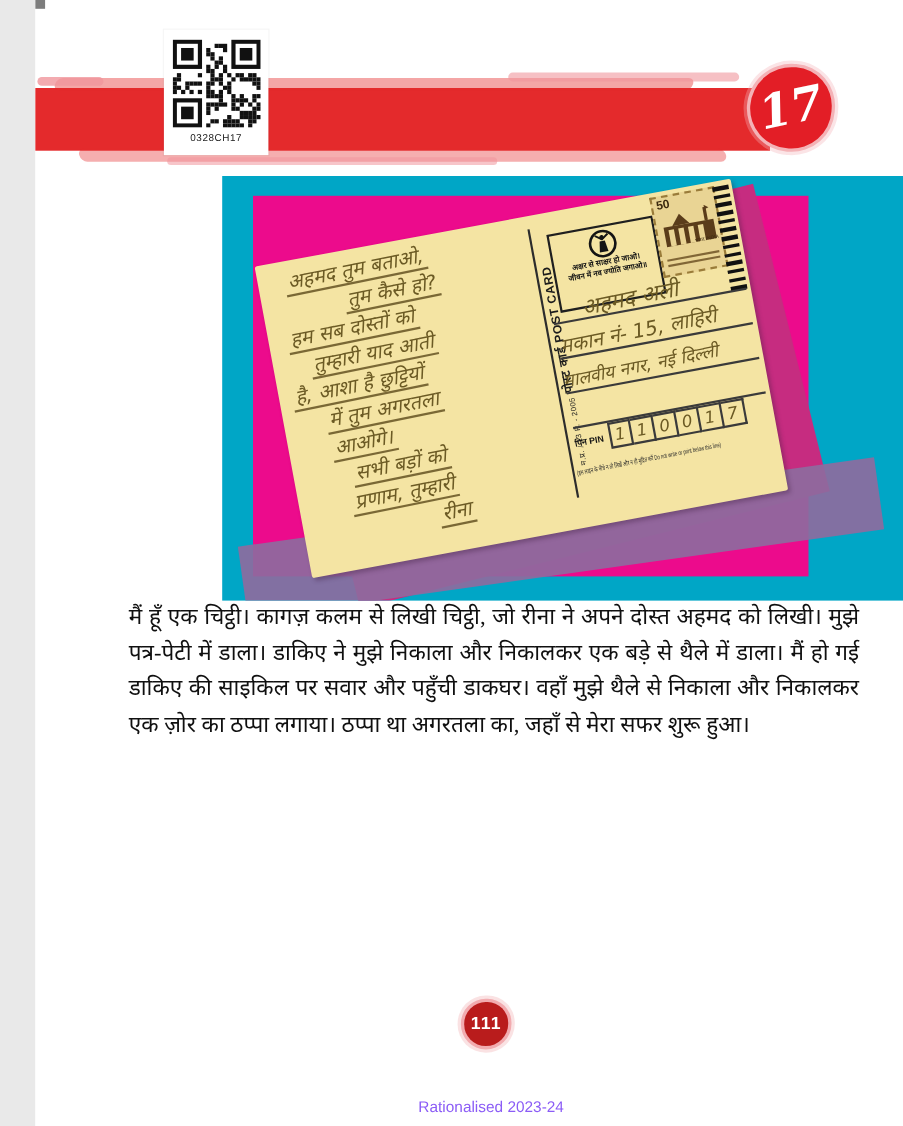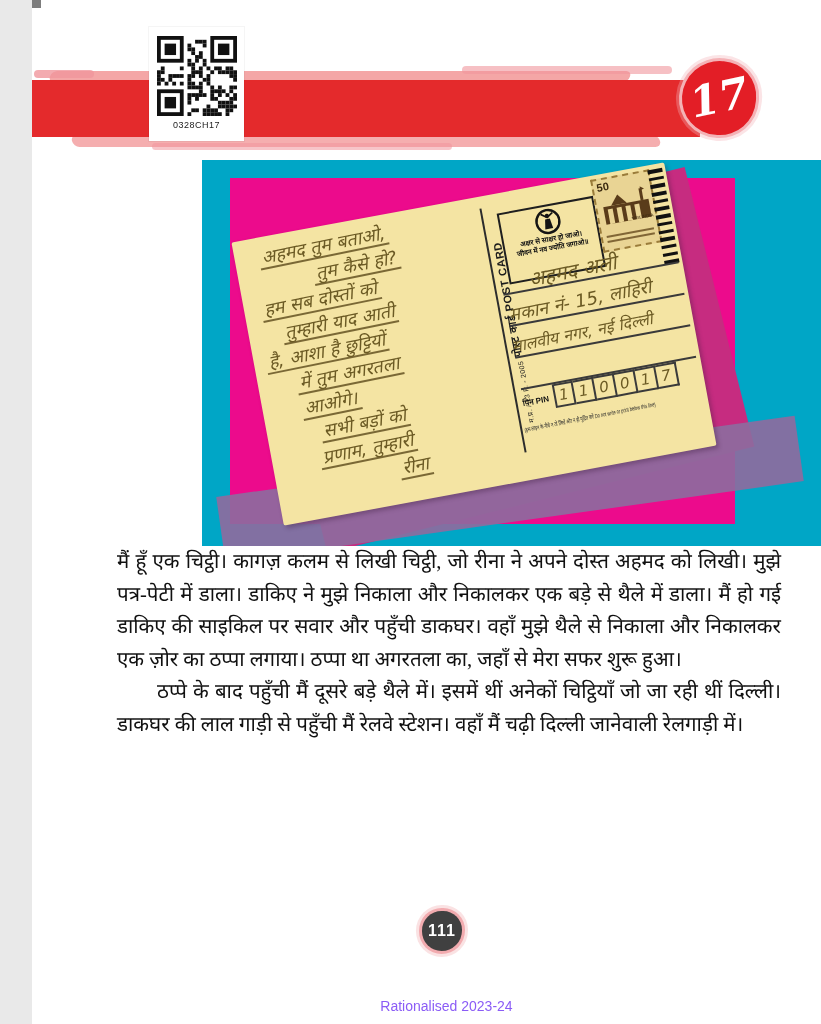--- a/index.html
+++ b/index.html
@@ -108,21 +108,21 @@
      white-space:nowrap;transform:scaleX(.66) rotate(-.5deg);transform-origin:left top;
      font-family:"Liberation Sans","DejaVu Sans",sans-serif;}
 
   
   .body-text{position:absolute;left:85px;top:545px;width:664px;color:#101010;
      font-size:20.5px;line-height:32.5px;text-align:justify;}
   .body-text p{margin:0;}
   .body-text p.indent{text-indent:40px;}
 
   
-  .page-badge{position:absolute;left:390px;top:911px;width:40px;height:40px;background:#404040;
+  .page-badge{position:absolute;left:390px;top:911px;width:40px;height:40px;background:#b91c1c;
      border-radius:50% 48% 52% 50%;display:flex;align-items:center;justify-content:center;
      box-shadow:0 0 0 3px #f2abaf, 0 0 0 6px rgba(242,171,175,.35);}
   .page-badge span{color:#fff;font-size:16px;font-weight:bold;letter-spacing:1px;
      font-family:"Liberation Sans","DejaVu Sans",sans-serif;}
   .footer-note{position:absolute;left:4px;top:998px;width:100%;text-align:center;color:#8b5cf6;
      font-size:14px;font-family:"Liberation Sans","DejaVu Sans",sans-serif;}
 </style>
 </head>
 <body>
 
@@ -366,21 +366,20 @@
           <span class="pin-cell">7</span>
         </div>
       </div>
 
       <div class="fineprint">(इस लाइन के नीचे न तो लिखें और न ही मुद्रित करें Do not write or print below this line)</div>
     </div>
   </div>
 
   <div class="body-text">
     <p>मैं हूँ एक चिट्ठी। कागज़ कलम से लिखी चिट्ठी, जो रीना ने अपने दोस्त अहमद को लिखी। मुझे पत्र-पेटी में डाला। डाकिए ने मुझे निकाला और निकालकर एक बड़े से थैले में डाला। मैं हो गई डाकिए की साइकिल पर सवार और पहुँची डाकघर। वहाँ मुझे थैले से निकाला और निकालकर एक ज़ोर का ठप्पा लगाया। ठप्पा था अगरतला का, जहाँ से मेरा सफर शुरू हुआ।</p>
-    <p class="indent">ठप्पे के बाद पहुँची मैं दूसरे बड़े थैले में। इसमें थीं अनेकों चिट्ठियाँ जो जा रही थीं दिल्ली। डाकघर की लाल गाड़ी से पहुँची मैं रेलवे स्टेशन। वहाँ मैं चढ़ी दिल्ली जानेवाली रेलगाड़ी में।</p>
   </div>
 
   <div class="page-badge">
     <span>111</span>
   </div>
 
   <div class="footer-note">Rationalised 2023-24</div>
 </div>
 
 </body></html>

